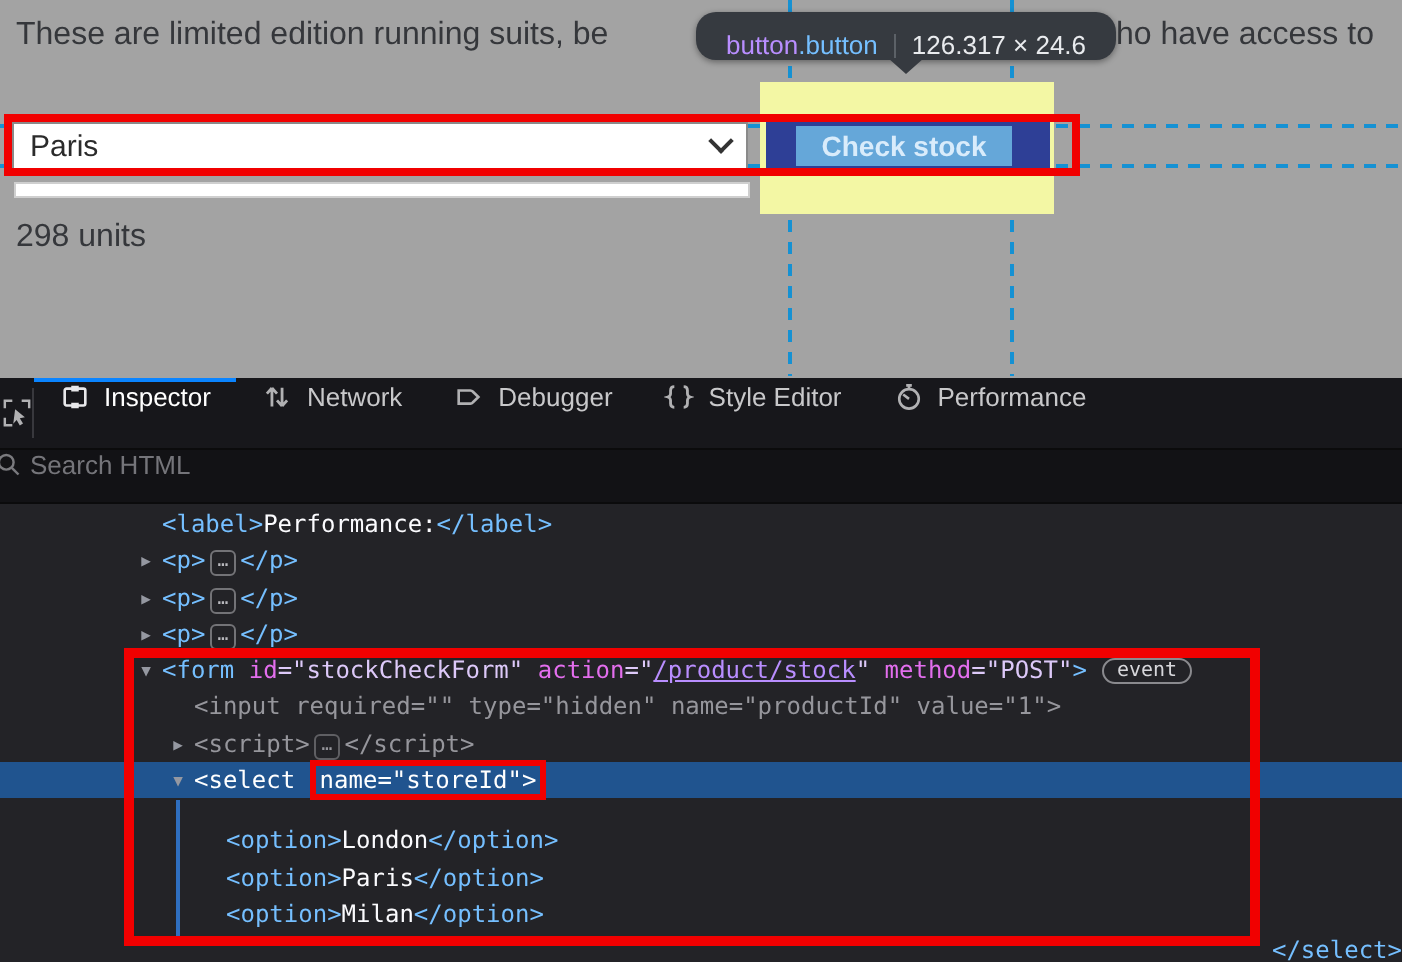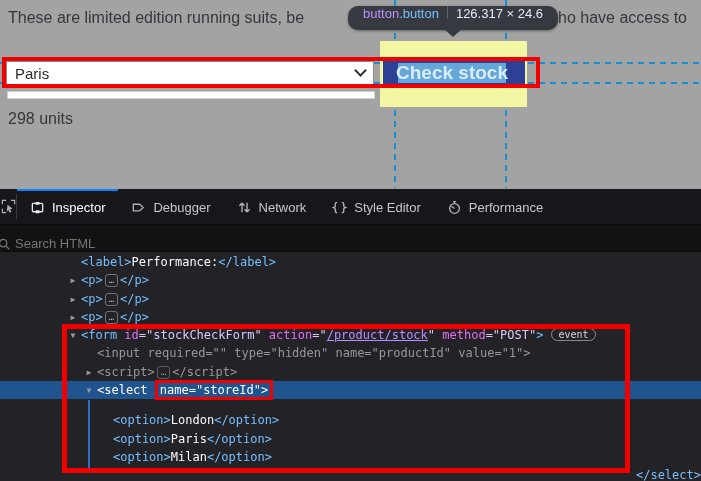--- a/index.html
+++ b/index.html
@@ -25,49 +25,49 @@
     border:1px solid #8a8a8a;display:flex;align-items:center;padding:0 8px;font-size:15px;color:#2b2b2b}
   #store-select .grow{flex:1}
   .chev{width:9px;height:9px;border-right:2px solid #333;border-bottom:2px solid #333;
     transform:rotate(45deg);margin-top:-5px}
   #partial-box{position:absolute;left:7px;top:91px;width:368px;height:8px;background:#fff;
     border:1px solid #cfcfcf}
   #check-btn{position:absolute;left:383px;top:60px;width:142px;height:26px;
     background:var(--button-blue)}
   #btn-content{position:absolute;left:15px;top:3px;width:108px;height:20px;
     background:var(--content-blue);display:flex;align-items:center;justify-content:center;
-    font-size:19px;font-weight:bold;color:#d9ecfb;white-space:nowrap}
+    font-size:14px;font-weight:bold;color:#d9ecfb;white-space:nowrap}
   .redrect{position:absolute;border:4px solid var(--annotation-red)}
   #red-rect-page{left:2px;top:57px;width:538px;height:31px}
   #stock-result{position:absolute;left:8px;top:110px;font-size:16px;color:#35373b}
   
   #infobar{position:absolute;left:348px;top:6px;width:210px;height:24px;background:#363a40;
-    border-radius:10px;display:flex;align-items:flex-start;justify-content:center;gap:8px;
+    border-radius:10px;display:flex;align-items:flex-end;justify-content:center;gap:8px;
     font-size:13px;box-shadow:0 1px 3px rgba(0,0,0,.4)}
   #infobar .tag{color:#b98eff}
   #infobar .cls{color:#75bfff}
   #infobar .sep{width:1px;height:13px;background:#5c6167}
   #infobar .dims{color:#e9ebee}
   #infobar-arrow{position:absolute;left:444px;top:29px;width:0;height:0;
     border-left:9px solid transparent;border-right:9px solid transparent;
     border-top:8px solid #363a40}
   
   #devtools{position:absolute;left:0;top:189px;width:701px;height:292px;background:#232327;
     color:#d7d7db}
   #tabbar{position:absolute;left:0;top:0;width:100%;height:36px;background:#17171b;
     border-bottom:1px solid #0b0b0c;display:flex;align-items:stretch}
   #pick{width:17px;display:flex;align-items:center;justify-content:center;color:#b1b1b3;
     border-right:1px solid #38383d;margin:5px 0}
-  .tab{display:flex;align-items:center;gap:7px;padding:0 13px;border-top:2px solid transparent;
+  .tab{display:flex;align-items:flex-start;gap:7px;padding:0 13px;border-top:2px solid transparent;
     font-size:13px;color:#c8c8ca;cursor:default}
   .tab.active{border-top-color:var(--accent-blue);color:#fff}
   .ticon{display:flex;align-items:center;color:#b1b1b3}
   .tab.active .ticon{color:#e8e8ea}
   #searchbar{position:absolute;left:0;top:36px;width:100%;height:27px;background:#121215;
-    border-bottom:1px solid #0b0b0c;display:flex;align-items:flex-end}
+    border-bottom:1px solid #0b0b0c;display:flex;align-items:flex-start}
   #search-icon{color:#7a7a7e;margin-left:-3px;display:flex;align-items:center}
   #search-input{flex:1;background:transparent;border:none;outline:none;color:#d7d7db;
     font-size:13px;padding-left:4px;font-family:"Liberation Sans",sans-serif}
   #search-input::placeholder{color:#75757a}
   #markup{position:absolute;left:0;top:63px;width:100%;bottom:0;background:#232327;
     overflow:hidden;font-family:"DejaVu Sans Mono","Liberation Mono",monospace;
     font-size:12px;padding-top:1px}
   .trow{height:18.3px;line-height:18.3px;white-space:pre;position:relative;width:100%}
   .trow.selrow{background:var(--selection-blue)}
   .exp{display:inline-block;width:16px;margin-left:-16px;text-align:center;color:#9598a1;
@@ -143,33 +143,33 @@
             <span class="ticon">
               <svg width="15" height="15" viewBox="0 0 16 16" fill="none" stroke="currentColor" stroke-width="1.4">
                 <rect x="2.5" y="3.5" width="11" height="9" rx="1"></rect>
                 <path d="M6 3.5h4M6 12.5h4" stroke-width="3"></path>
               </svg>
             </span>
             <span>Inspector</span>
           </div>
           <div class="tab">
             <span class="ticon">
+              <svg width="15" height="15" viewBox="0 0 16 16" fill="none" stroke="currentColor" stroke-width="1.5">
+                <path d="M5.3 13V3.6M5.3 3.2L2.6 6.2M5.3 3.2l2.7 3M10.7 3v9.4M10.7 12.8L8 9.8M10.7 12.8l2.7-3"></path>
+              </svg>
+            </span>
+            <span>Network</span>
+          </div>
+          <div class="tab">
+            <span class="ticon">
               <svg width="15" height="15" viewBox="0 0 16 16" fill="none" stroke="currentColor" stroke-width="1.4">
                 <path d="M2.5 4.5h6.2c.5 0 1 .2 1.3.6l3 2.9-3 2.9c-.3.4-.8.6-1.3.6H2.5z"></path>
               </svg>
             </span>
             <span>Debugger</span>
-          </div>
-          <div class="tab">
-            <span class="ticon">
-              <svg width="15" height="15" viewBox="0 0 16 16" fill="none" stroke="currentColor" stroke-width="1.5">
-                <path d="M5.3 13V3.6M5.3 3.2L2.6 6.2M5.3 3.2l2.7 3M10.7 3v9.4M10.7 12.8L8 9.8M10.7 12.8l2.7-3"></path>
-              </svg>
-            </span>
-            <span>Network</span>
           </div>
           <div class="tab">
             <span class="ticon">
               <svg width="15" height="15" viewBox="0 0 16 16" fill="none" stroke="currentColor" stroke-width="1.5">
                 <path d="M5.5 2.5c-1.6 0-2 .8-2 2v1.6c0 1-.5 1.6-1.5 1.9 1 .3 1.5.9 1.5 1.9V11.5c0 1.2.4 2 2 2M10.5 2.5c1.6 0 2 .8 2 2v1.6c0 1 .5 1.6 1.5 1.9-1 .3-1.5.9-1.5 1.9V11.5c0 1.2-.4 2-2 2"></path>
               </svg>
             </span>
             <span>Style Editor</span>
           </div>
           <div class="tab">

